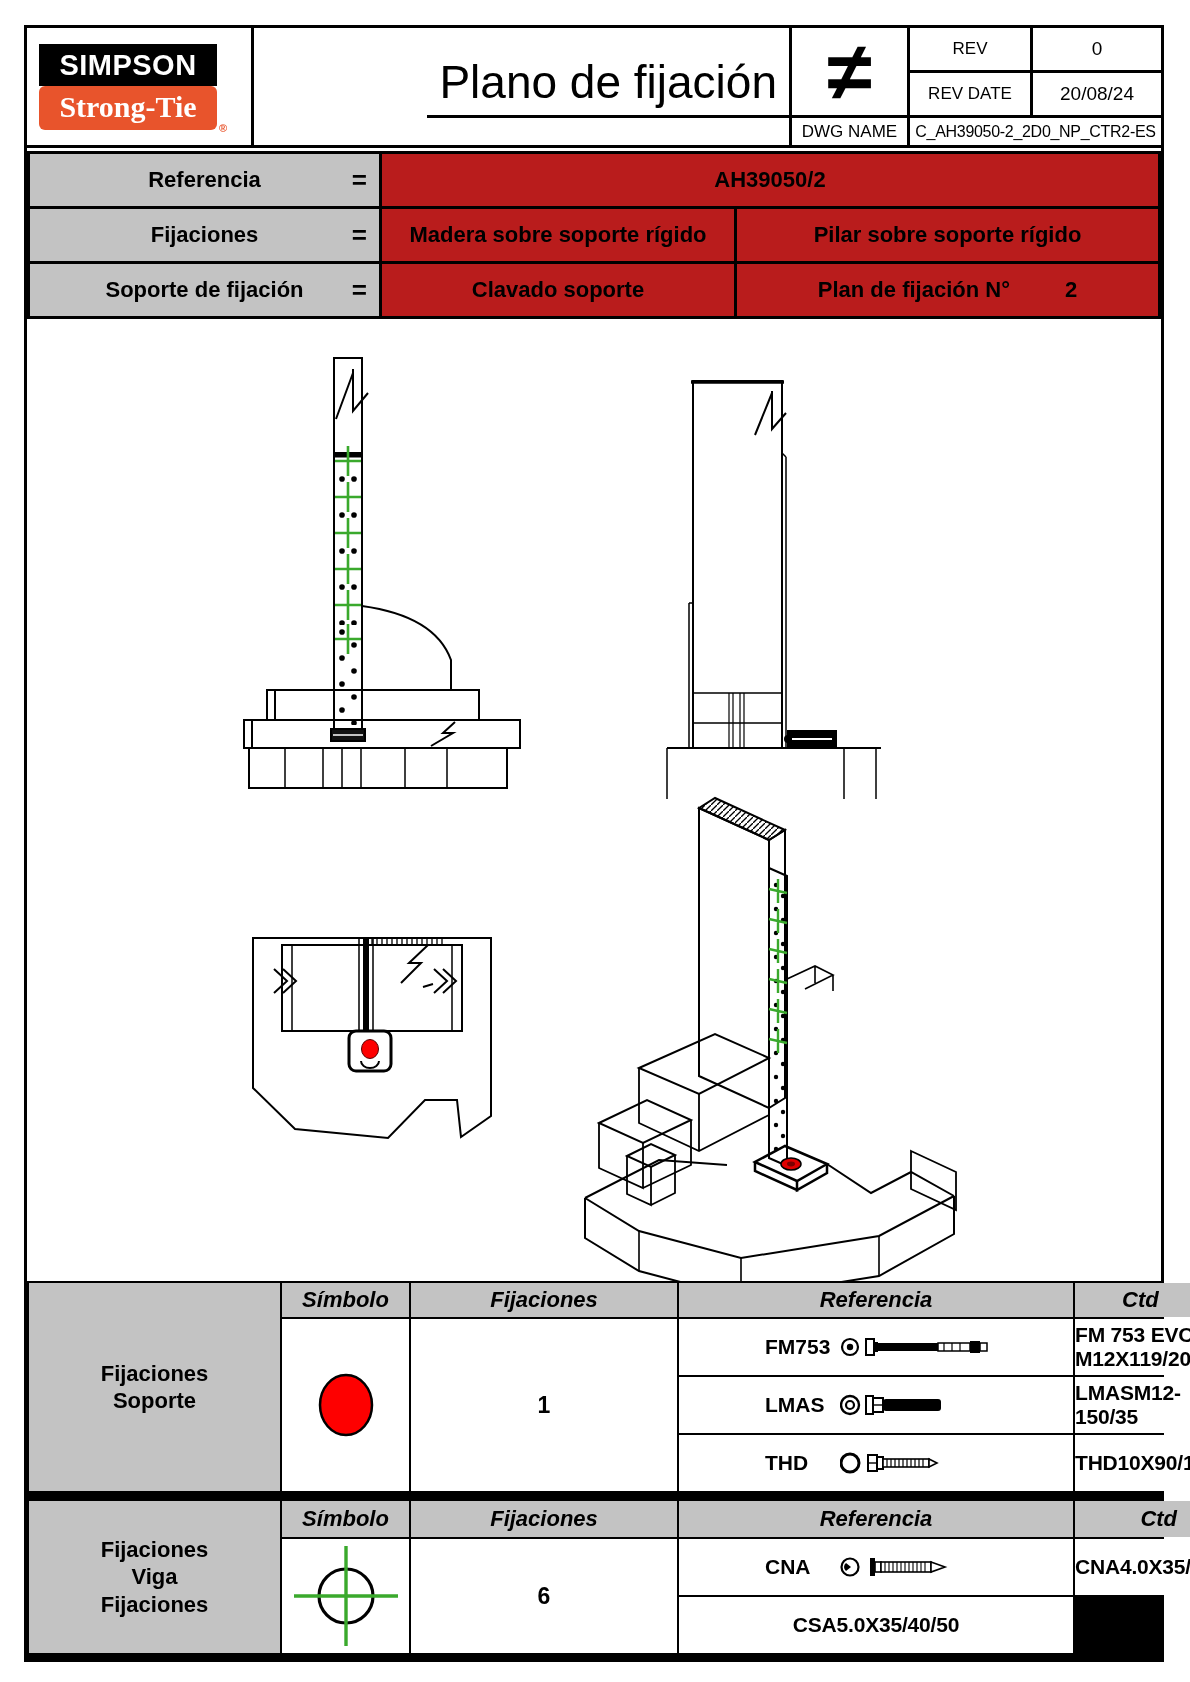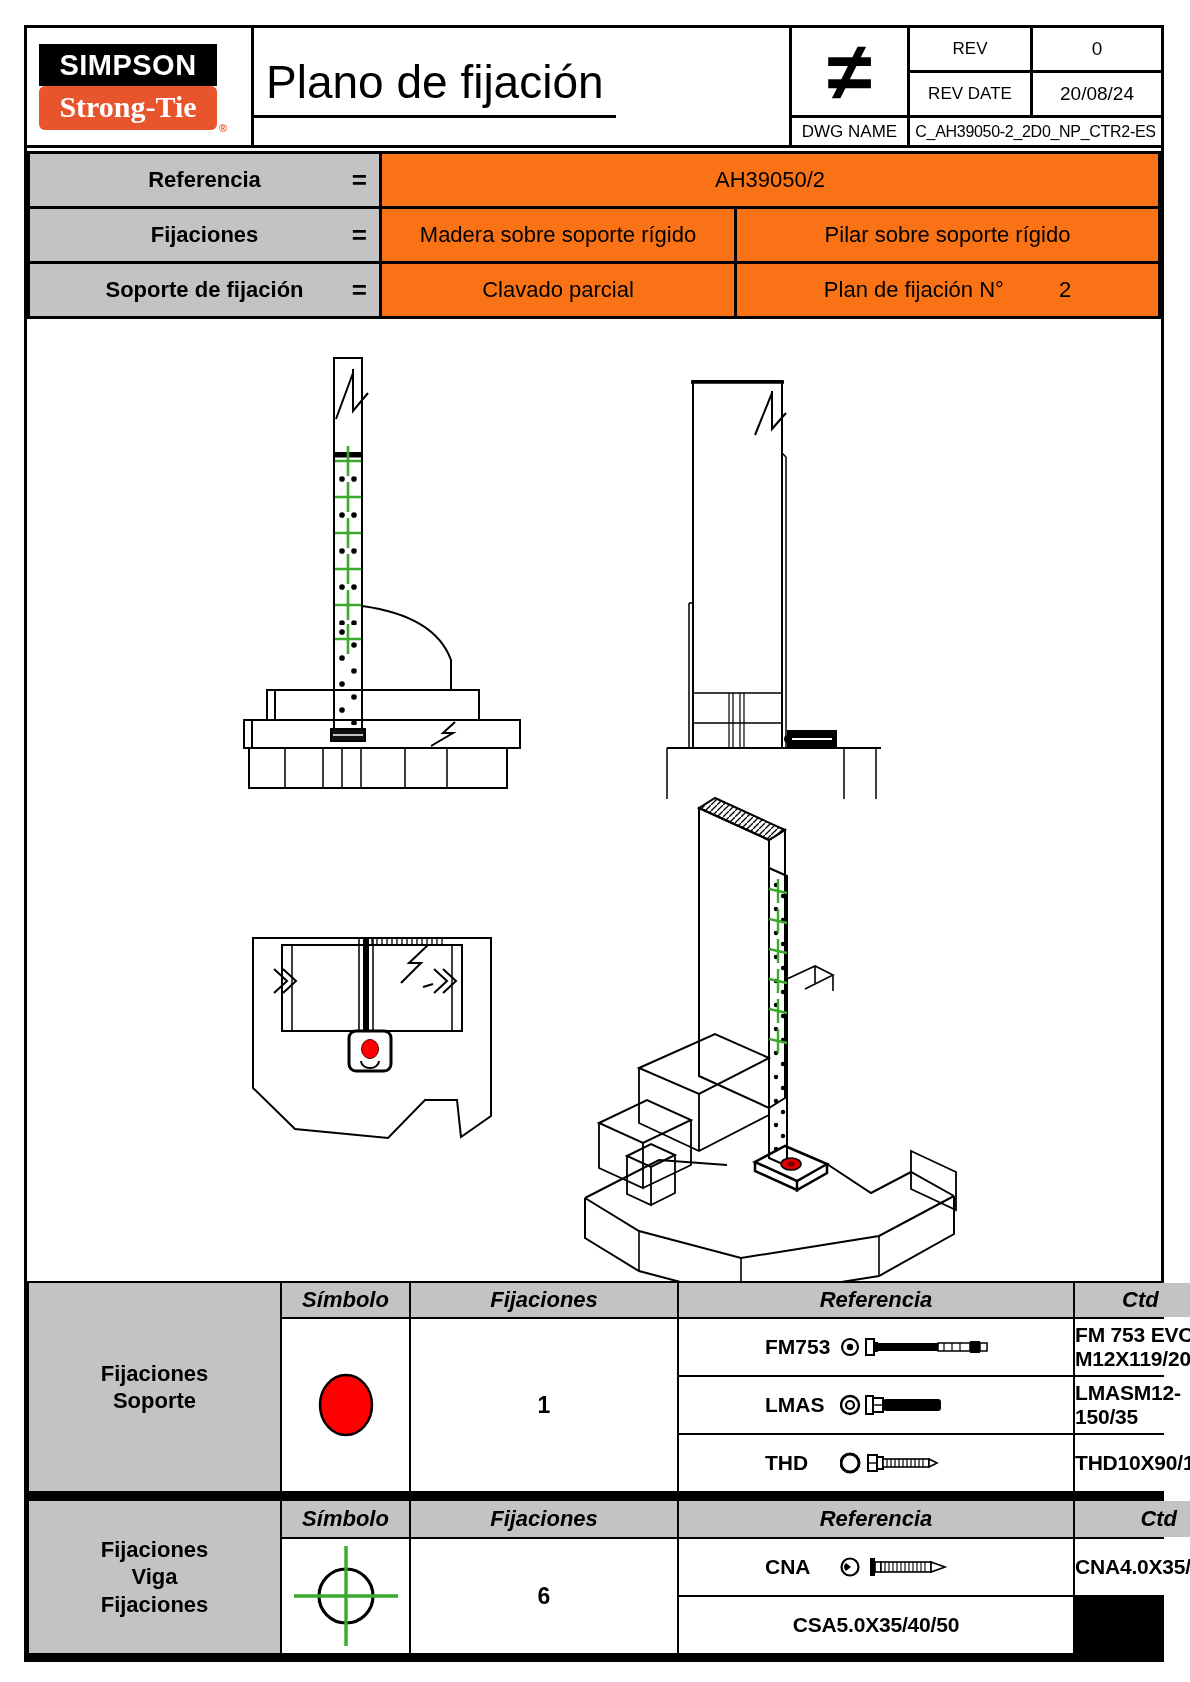--- a/index.html
+++ b/index.html
@@ -13,36 +13,36 @@
           border-bottom:3px solid #000;box-sizing:border-box;display:flex;}
   .logo-cell{width:227px;border-right:3px solid #000;box-sizing:border-box;
              display:flex;flex-direction:column;justify-content:center;padding:8px 12px;position:relative;}
   .logo-black{background:#000;color:#fff;font-weight:bold;font-size:29px;
               text-align:center;padding:5px 6px 4px;letter-spacing:.5px;width:178px;box-sizing:border-box;}
   .logo-orange{background:#e8542c;color:#fff;font-family:"Liberation Serif",serif;
                font-weight:bold;font-size:30px;text-align:center;padding:4px 6px 6px;
                width:178px;box-sizing:border-box;position:relative;border-radius:6px;}
   .logo-reg{position:absolute;right:-10px;bottom:-4px;font-size:11px;color:#e8542c;
             font-family:"Liberation Sans",sans-serif;}
-  .title-cell{flex:1;display:flex;align-items:center;justify-content:flex-start;}
+  .title-cell{flex:1;display:flex;align-items:center;justify-content:flex-end;}
   .title-cell span{font-size:46px;border-bottom:3px solid #000;padding:0 12px 6px;}
   .titleblock{width:372px;border-left:3px solid #000;box-sizing:border-box;
               display:grid;grid-template-columns:115px 120px 1fr;
               grid-template-rows:42px 42px 1fr;gap:3px;background:#000;}
   .titleblock>div{background:#fff;display:flex;align-items:center;justify-content:center;}
   .neq-cell{grid-row:1/3;font-size:82px;font-weight:bold;line-height:0.8;}
   .tb-label{font-size:17px;}
   .tb-value{font-size:19px;}
   .dwg-value{grid-column:2/4;font-size:16px;letter-spacing:-0.3px;}
 
   
   .info{position:absolute;left:0;top:123px;width:100%;height:168px;box-sizing:border-box;
         border:3px solid #000;background:#000;display:grid;
         grid-template-columns:349px 352px 1fr;grid-template-rows:52px 52px 52px;gap:3px;}
-  .info>div{background:#f97316;display:flex;align-items:center;justify-content:center;font-size:22px;}
+  .info>div{background:#b91c1c;display:flex;align-items:center;justify-content:center;font-size:22px;font-weight:bold;}
   .info .lbl{background:#c3c3c3;position:relative;font-weight:bold;}
   .info .lbl .eq{position:absolute;right:12px;font-size:26px;font-weight:bold;}
   .span2{grid-column:2/4;}
   .num-offset{margin-left:55px;font-size:22px;}
 
   
   .drawing{position:absolute;left:0;top:291px;width:100%;height:962px;}
 
   
   .fixtable{position:absolute;left:0;width:100%;box-sizing:border-box;border:2px solid #000;
@@ -105,21 +105,21 @@
       <span>Fijaciones</span>
       <span class="eq">=</span>
     </div>
     <div>Madera sobre soporte rígido</div>
     <div>Pilar sobre soporte rígido</div>
 
     <div class="lbl">
       <span>Soporte de fijación</span>
       <span class="eq">=</span>
     </div>
-    <div>Clavado parcial</div>
+    <div>Clavado soporte</div>
     <div>
       <span>Plan de fijación N°</span>
       <span class="num-offset">2</span>
     </div>
   </div>
 
   <div class="drawing">
    <svg width="1134" height="962" viewBox="0 0 1134 962" fill="none" stroke="#000">
     <defs>
       <pattern id="dp" x="309" y="152" width="24" height="36" patternUnits="userSpaceOnUse">

